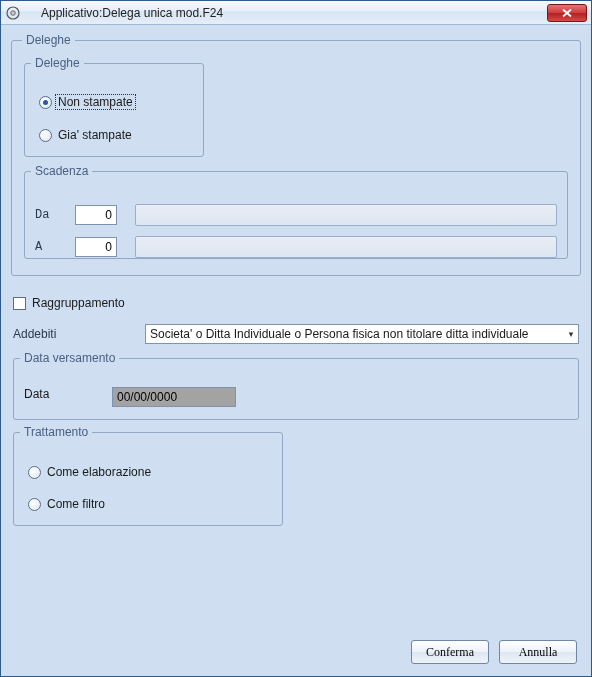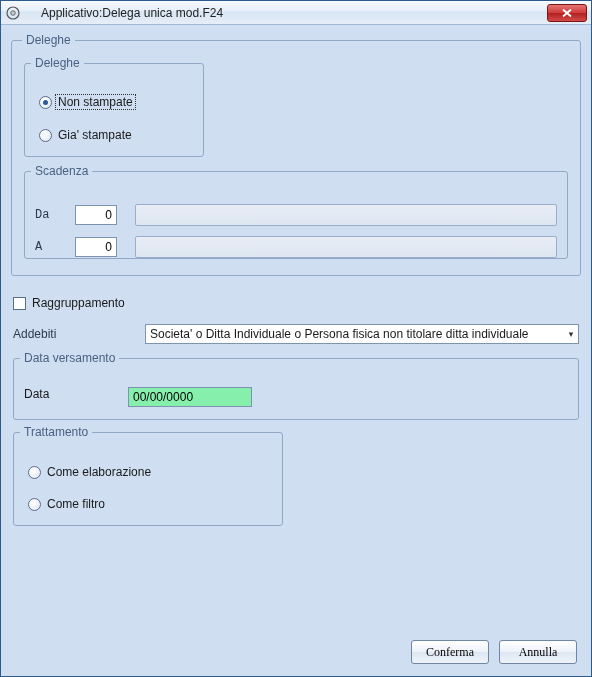--- a/index.html
+++ b/index.html
@@ -219,24 +219,23 @@
     display: inline-block;
     padding: 0 4px;
     color: #496182;
     margin-bottom: -14px;
   }
   .data-row { display: flex; align-items: flex-start; }
   .data-row .lbl { width: 88px; }
   .date-input {
     width: 124px; height: 20px;
     border: 1px solid #7d93af;
-    background: #86efac;
+    background: #a3a3a3;
     padding: 8px 4px;
     font-size: 12px;
-    margin-left: 16px;
   }
 
   .tratt {
     border: 1px solid #92a8c4;
     border-radius: 3px;
     padding: 14px 10px 10px 10px;
     width: 270px;
     margin: 0 2px 0 2px;
   }
   .tratt .legend {

